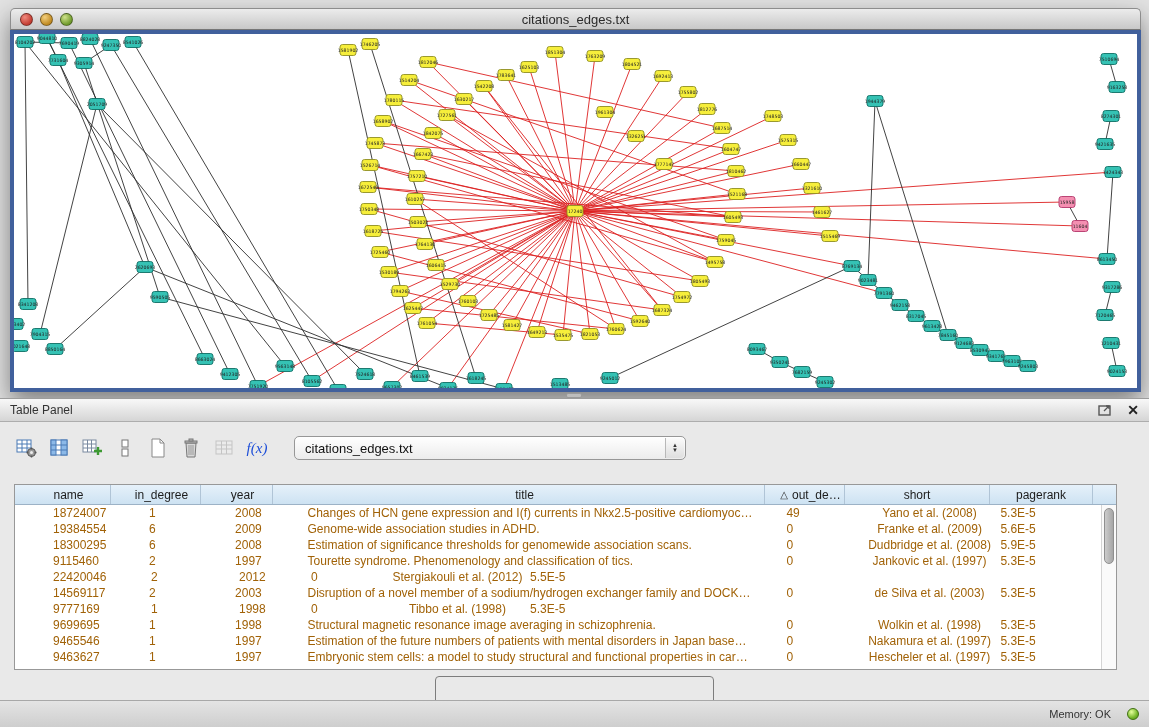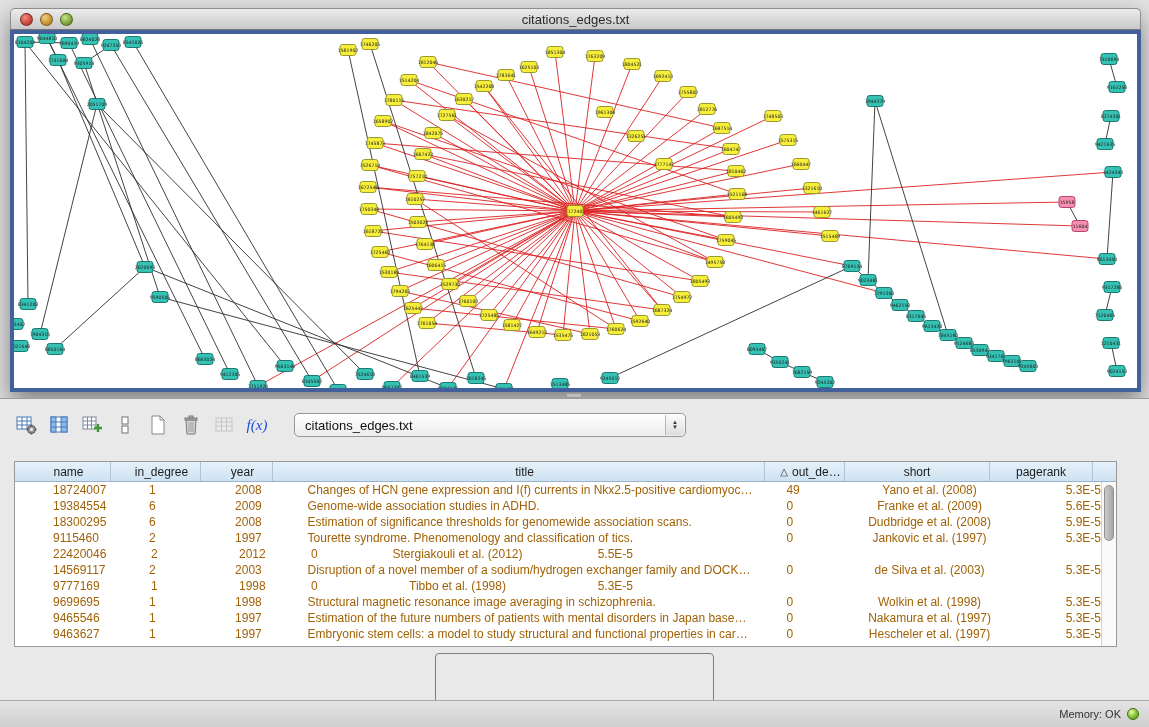--- a/index.html
+++ b/index.html
@@ -60,41 +60,41 @@
   .sort-glyph { font-size:10px; color:#333; }
   .tbody { position:absolute; top:20px; left:0; right:15px; bottom:0; overflow:hidden; }
   .trow { display:flex; height:16px; align-items:center; font-size:12px; color:#a16207;margin-left:32px; }
   .cell { overflow:hidden; white-space:nowrap; text-overflow:clip; }
   .c0 { width:96px;  padding-left:6px; }
   .c1 { width:90px;  padding-left:8px; }
   .c2 { width:72px;  padding-left:6px; }
   .c3 { width:492px; padding-left:8px; }
   .c4 { width:80px;  padding-left:6px; }
   .c5 { width:145px; text-align:center; }
-  .c6 { width:103px; text-align:right; }
+  .c6 { width:103px; text-align:left; }
   .th.c0,.th.c1,.th.c2,.th.c3,.th.c4 { padding-left:12px;align-items:center; }
 
   .vscroll { position:absolute; right:0; top:20px; bottom:0; width:15px;
     background:#fafafa; border-left:1px solid #d4d4d4; }
   .vthumb { position:absolute; left:2px; top:3px; width:10px; height:56px; border-radius:6px;
     background:linear-gradient(90deg,#cccccc,#a6a6a6); border:1px solid #8f8f8f; }
 
   
   .tabs-row { position:absolute; left:0; right:0; top:254px; display:flex; justify-content:center; }
   .seg { display:flex; border:1px solid #7d7d7d; border-radius:4px; overflow:hidden;
     box-shadow:0 1px 0 rgba(255,255,255,.8); }
   .tab { padding:3px 13px; font-size:12px; color:#1e1e1e;
     background:linear-gradient(#f7f7f7,#dadada); border-right:1px solid #8a8a8a;margin-top:48px; }
   .tab:last-child { border-right:none; }
   .tab.active { background:linear-gradient(#707070,#454545); color:#fff; }
 
   
   .status-bar { position:absolute; left:0; top:700px; width:1149px; height:27px;
     background:linear-gradient(#e4e4e4,#cecece); border-top:1px solid #a8a8a8;
-    display:flex; align-items:center; justify-content:flex-end; gap:6px;
+    display:flex; align-items:center; justify-content:flex-end; gap:16px;
     padding-right:10px; font-size:11px; color:#333; }
   .mem-dot { width:12px; height:12px; border-radius:50%; border:1px solid #3f7010;
     background:radial-gradient(circle at 35% 30%, #e6ff9c, #76b82a 60%, #4e8a14); }
 </style>
 </head>
 <body>
 
 <div class="network-window">
   <div class="titlebar">
     <div class="traffic">
@@ -734,20 +734,32 @@
             <text x="1103" y="338.6" font-size="4.6" text-anchor="middle" fill="#222222" font-family="&quot;DejaVu Sans&quot;, sans-serif">9024153</text>
           </g>
         </g>
     </svg>
   </div>
 </div>
 
 <div class="splitter-handle"></div>
 
 <div class="table-panel">
+  <div class="panel-header">
+    <span class="panel-title">Table Panel</span>
+    <div class="panel-hicons">
+      <span class="tb-icon">
+        <svg width="14" height="12" viewBox="0 0 14 12">
+          <rect x="1" y="2" width="11" height="9" fill="none" stroke="#555" stroke-width="1.4"></rect>
+          <path d="M6 7 L11 2 M8 2 h3 v3" stroke="#555" stroke-width="1.3" fill="none"></path>
+        </svg>
+      </span>
+      <span class="close-x">✕</span>
+    </div>
+  </div>
 
   <div class="panel-body">
     <div class="toolbar">
       <span class="tb-icon">
         <svg width="22" height="22" viewBox="0 0 22 22">
           <rect x="2" y="3" width="14" height="12" fill="#fff" stroke="#4a7ab5"></rect>
           <path d="M2 7 H16 M2 11 H16 M7 3 V15 M12 3 V15" stroke="#4a7ab5" stroke-width="1"></path>
           <circle cx="16.5" cy="15.5" r="4" fill="#9a9a9a" stroke="#555"></circle>
           <circle cx="16.5" cy="15.5" r="1.5" fill="#ededed"></circle>
           <path d="M16.5 10.5 v2 M16.5 18.5 v2 M11.5 15.5 h2 M19.5 15.5 h2" stroke="#555" stroke-width="1.4"></path>

